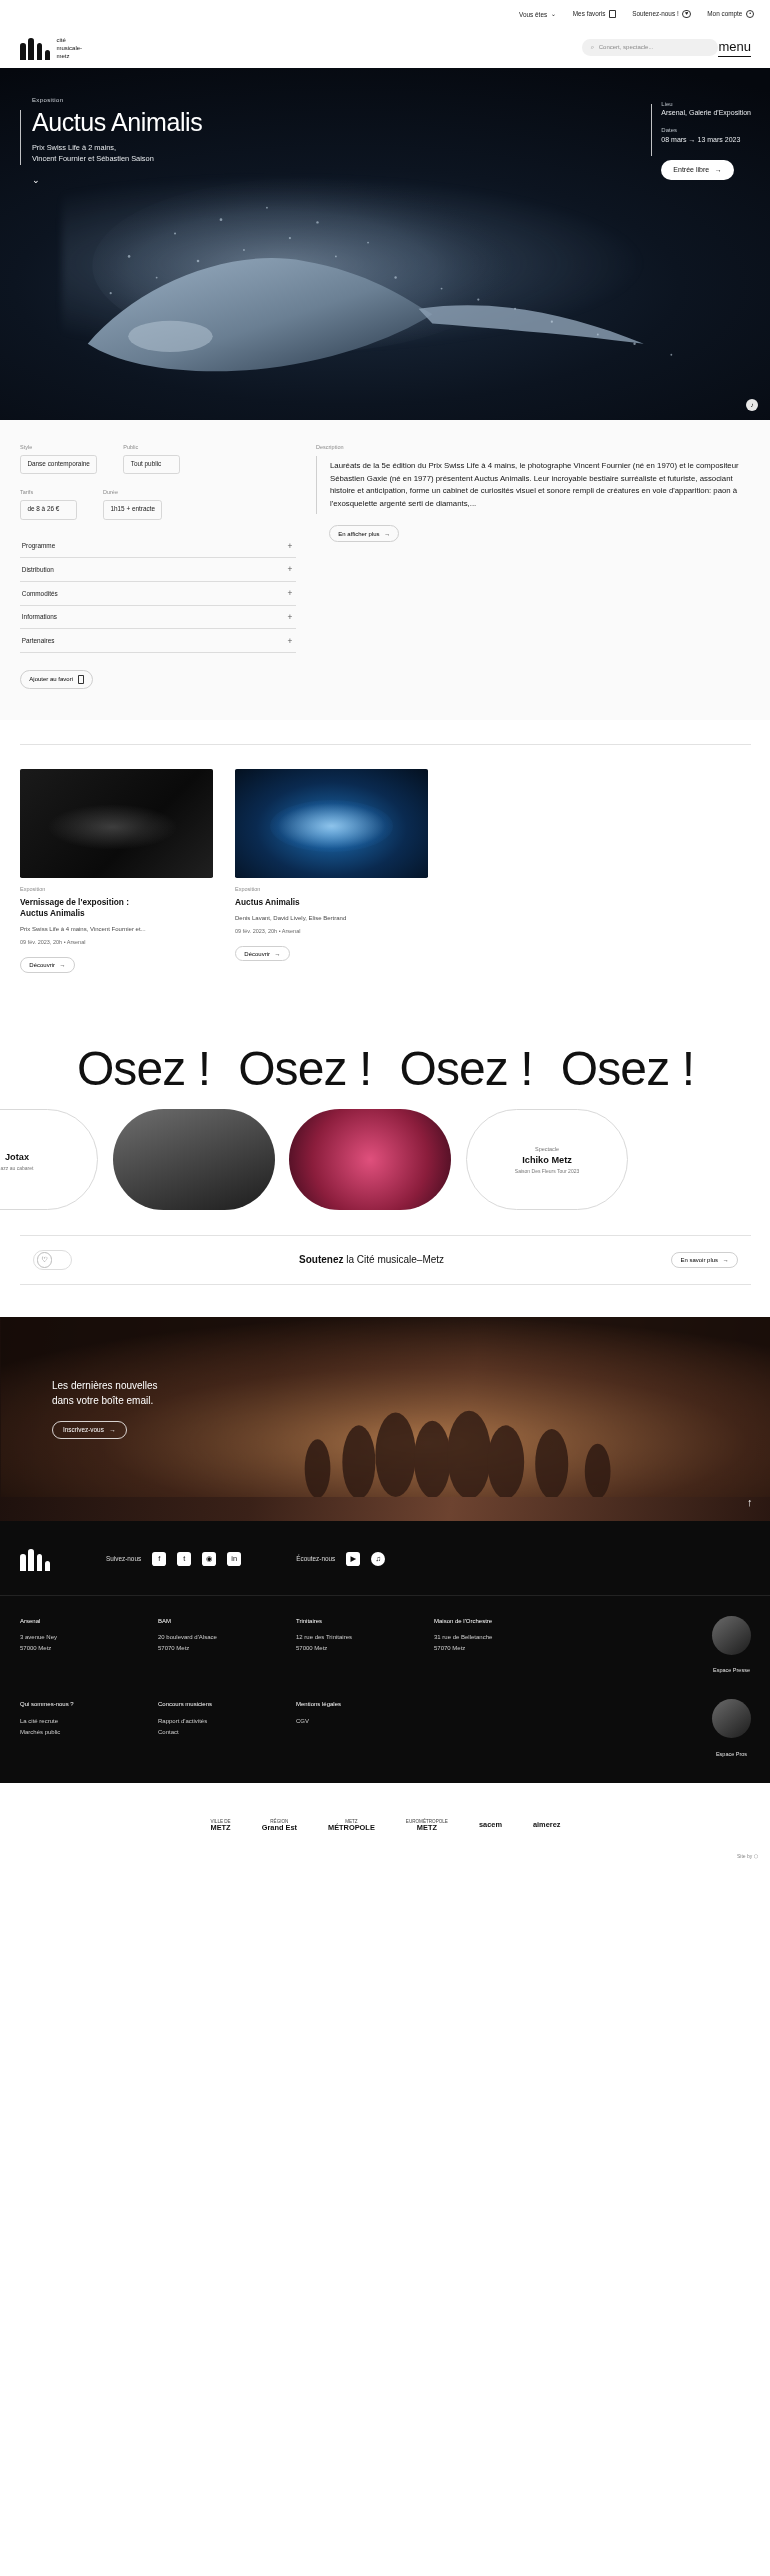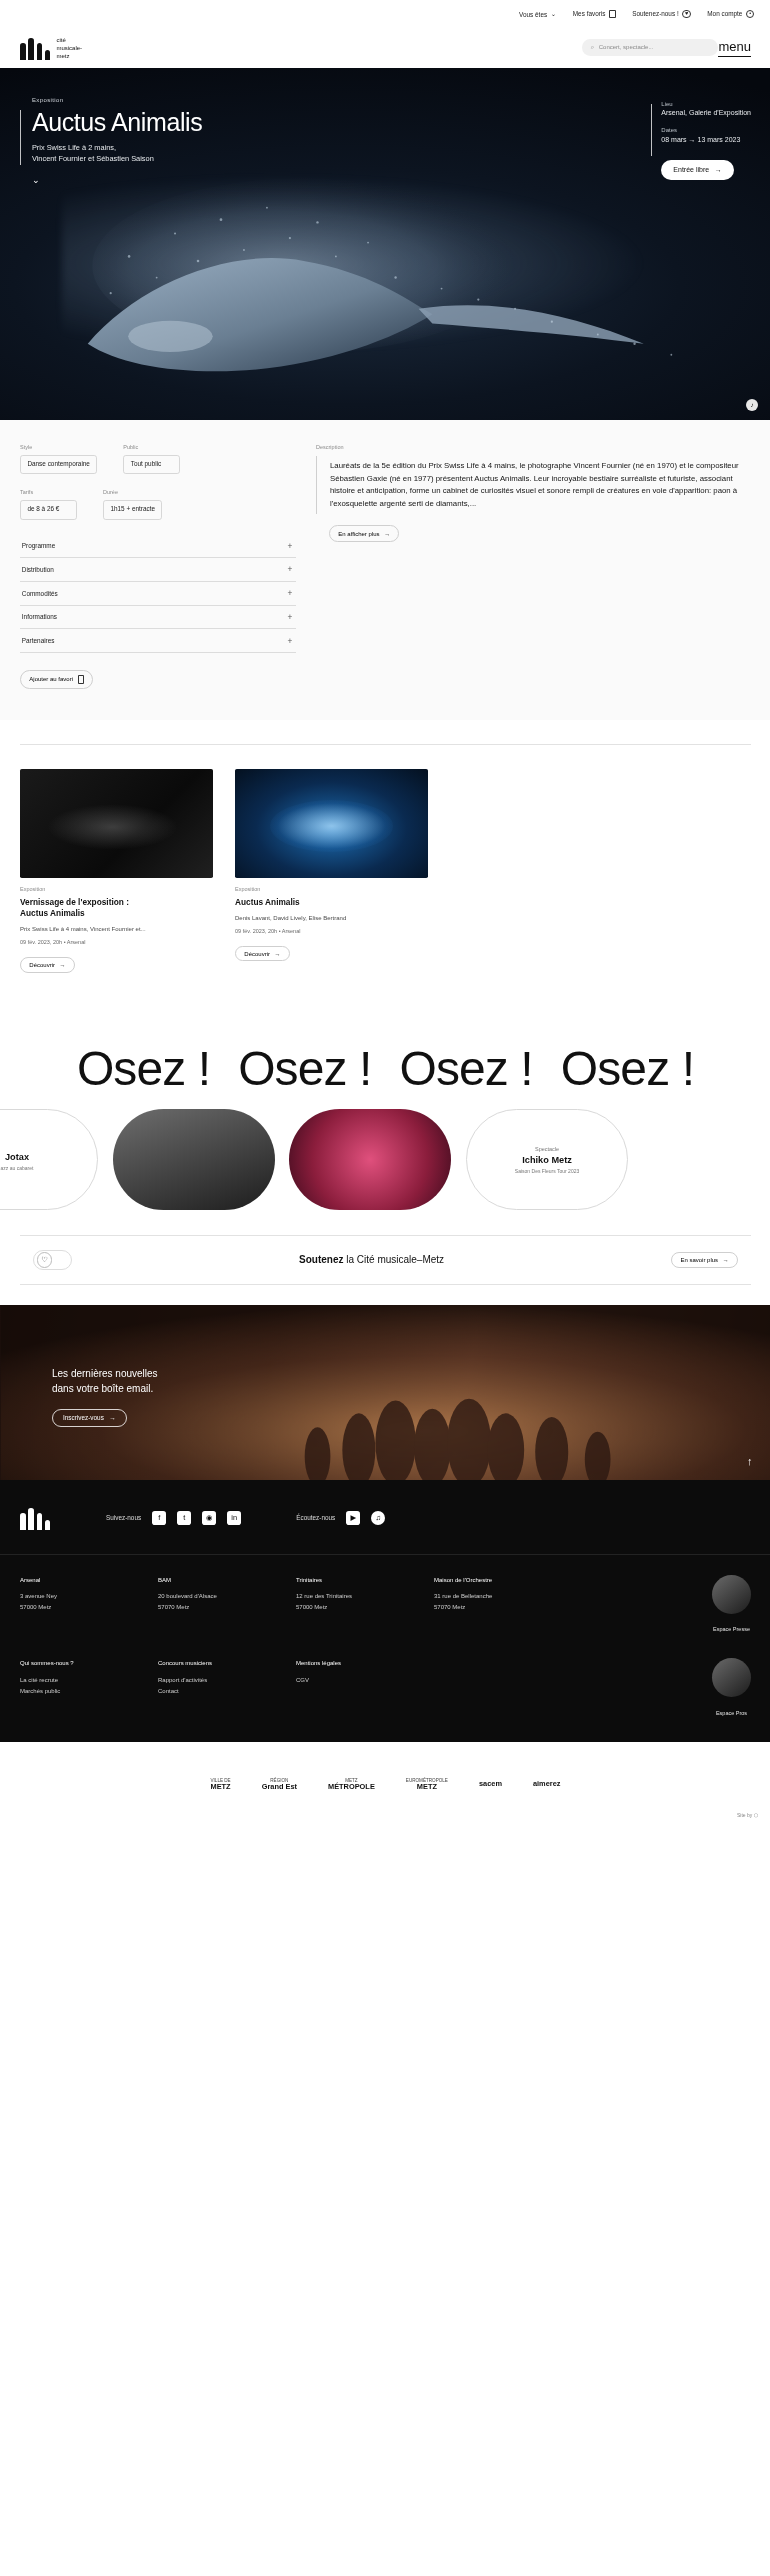--- a/index.html
+++ b/index.html
@@ -216,21 +216,21 @@
   }
   .heart-dot {
     width: 15.6px; height: 15.6px; border-radius: 50%; border: 0.9px solid #bbb;
     display: flex; align-items: center; justify-content: center; font-size: 7.4px;
   }
   .support-text { font-size: 10px; }
   .support-text b { font-weight: 700; }
 
   
   .news {
-    height: 175px; position: relative; overflow: hidden; margin-top: 20px;
+    height: 204px; position: relative; overflow: hidden; margin-top: 32px;
     background: linear-gradient(100deg,#1b0f0c 0%, #3a2118 35%, #6d4330 60%, #2a1711 100%);
     color: #fff;
   }
   .news-inner { position: relative; z-index: 2; padding: 61px 0 0 52px; }
   .news-title { font-size: 10px; line-height: 1.5; }
   .news-btn {
     margin-top: 13px; display: inline-flex; align-items: center; gap: 5.5px;
     border: 0.9px solid rgba(255,255,255,.8); border-radius: 11px;
     color: #fff; background: transparent; font-size: 6.4px; padding: 4.6px 10px; cursor: pointer;
   }

